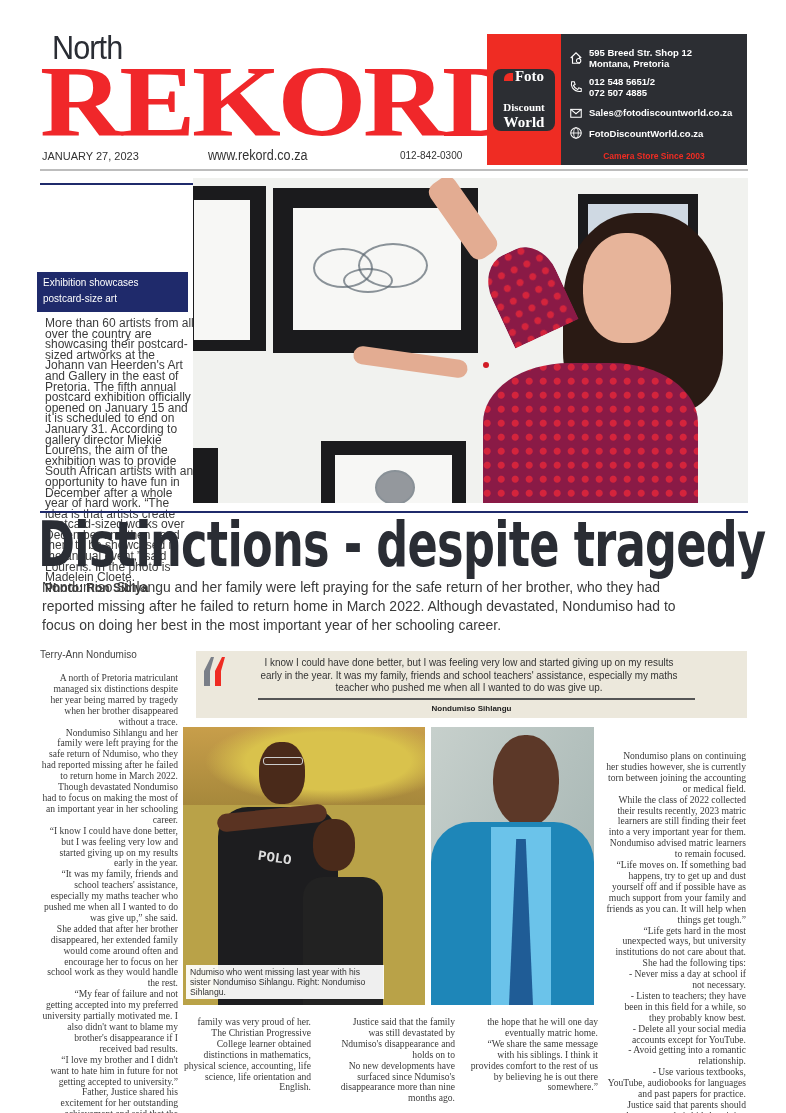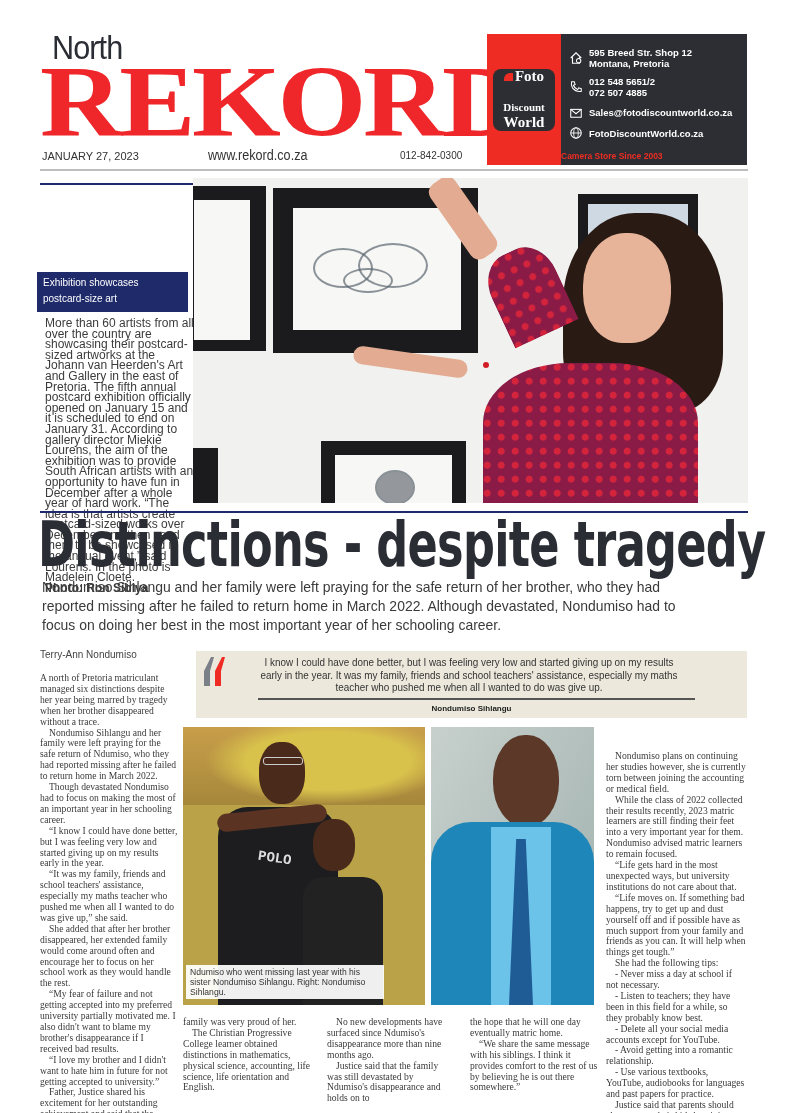--- a/index.html
+++ b/index.html
@@ -19,21 +19,21 @@
   .ad { position: absolute; left: 487px; top: 34px; width: 260px; height: 131px; display: flex; }
   .ad-left { width: 74px; background: #ef2c23; display: flex; align-items: center; justify-content: center; }
   .ad-logo { width: 62px; height: 62px; background: #2c2e33; border-radius: 8px; display: flex; flex-direction: column; align-items: center; justify-content: center; color: #fff; font-family: "Liberation Serif", serif; font-weight: bold; line-height: 1; }
   .ad-logo .l1 { font-size: 15px; display: flex; align-items: center; gap: 2px; }
   .ad-logo .l1 .flag { width: 9px; height: 8px; background: #ef2c23; border-top-left-radius: 6px; display: inline-block; }
   .ad-logo .l2 { font-size: 11px; margin-top: 18px; }
   .ad-logo .l3 { font-size: 15px; margin-top: 2px; }
   .ad-right { flex: 1; background: #2c2e33; color: #fff; padding: 13px 6px 4px 8px; font-size: 9.5px; font-weight: bold; position: relative; }
   .ad-row { display: flex; align-items: center; gap: 6px; margin-bottom: 7px; line-height: 11px; }
   .ad-row svg { flex: 0 0 14px; width: 14px; height: 14px; }
-  .ad-tag { position: absolute; left: 0; right: 0; bottom: 4px; text-align: left; color: #ef2c23; font-size: 8.5px; font-weight: bold; }
+  .ad-tag { position: absolute; left: 0; right: 0; bottom: 4px; text-align: center; color: #ef2c23; font-size: 8.5px; font-weight: bold; }
 
   
   .photo-top { position: absolute; left: 193px; top: 178px; width: 555px; height: 325px; background: #f1f2ef; overflow: hidden; }
   .frame { position: absolute; background: #1b1b1d; }
   .frame .inner { position: absolute; background: #f7f7f5; }
   .sketch { position: absolute; border-radius: 50%; border: 2px solid #5b6670; opacity: .7; }
   .person-hair { position: absolute; background: #2a1a14; border-radius: 45% 45% 30% 30%; }
   .person-face { position: absolute; background: #e7b49a; border-radius: 48% 48% 45% 45%; }
   .person-blouse { position: absolute; background: radial-gradient(circle at 30% 30%, #d4243c 0 3px, transparent 4px) 0 0/14px 14px, #8a1a46; border-radius: 40% 40% 0 0; }
   .arm { position: absolute; background: #e3ac92; border-radius: 10px; }
@@ -52,21 +52,21 @@
   
   .byline { position: absolute; left: 40px; top: 649px; font-size: 10px; color: #444; }
   .pullquote { position: absolute; left: 196px; top: 651px; width: 551px; height: 67px; background: #ece8dc; }
   .pq-mark { position: absolute; left: 7px; top: 6px; width: 22px; height: 30px; }
   .pq-text { position: absolute; left: 55px; right: 60px; top: 6px; text-align: center; font-size: 10.3px; line-height: 12.5px; color: #333; transform: scaleX(0.96); }
   .pq-rule { position: absolute; left: 62px; right: 52px; top: 47px; height: 2px; background: #555; }
   .pq-attrib { position: absolute; left: 0; right: 0; top: 53px; text-align: center; font-size: 8px; font-weight: bold; color: #222; }
 
   
   .col { position: absolute; font-family: "Liberation Serif", serif; font-size: 9.6px; line-height: 10.9px; color: #3a3a3a; }
-  .col p { text-indent: 9px; }
+  .col p { text-indent: 9px; text-align: right; }
   .col p.noindent { text-indent: 0; }
   .col-1 { left: 40px; top: 673px; width: 138px; }
   .col-2 { left: 183px; top: 1017px; width: 128px; }
   .col-3 { left: 327px; top: 1017px; width: 128px; }
   .col-4 { left: 470px; top: 1017px; width: 128px; }
   .col-5 { left: 606px; top: 751px; width: 140px; }
 
   
   .photo-siblings { position: absolute; left: 183px; top: 727px; width: 242px; height: 278px; overflow: hidden; background: linear-gradient(#d7b054 0%, #b89a3c 30%, #c7a84a 45%, #a8963a 100%); }
   .photo-portrait { position: absolute; left: 431px; top: 727px; width: 163px; height: 278px; overflow: hidden; background: #b4c2c0; }
@@ -220,34 +220,34 @@
   <p>“I love my brother and I didn't want to hate him in future for not getting accepted to university.”</p>
   <p>Father, Justice shared his excitement for her outstanding achievement and said that the</p>
 </div>
 
 <div class="col col-2">
   <p class="noindent">family was very proud of her.</p>
   <p>The Christian Progressive College learner obtained distinctions in mathematics, physical science, accounting, life science, life orientation and English.</p>
 </div>
 
 <div class="col col-3">
+  <p>Justice said that the family was still devastated by Ndumiso's disappearance and holds on to</p>
   <p>No new developments have surfaced since Ndumiso's disappearance more than nine months ago.</p>
-  <p>Justice said that the family was still devastated by Ndumiso's disappearance and holds on to</p>
 </div>
 
 <div class="col col-4">
   <p class="noindent">the hope that he will one day eventually matric home.</p>
   <p>“We share the same message with his siblings. I think it provides comfort to the rest of us by believing he is out there somewhere.”</p>
 </div>
 
 <div class="col col-5">
   <p>Nondumiso plans on continuing her studies however, she is currently torn between joining the accounting or medical field.</p>
   <p>While the class of 2022 collected their results recently, 2023 matric learners are still finding their feet into a very important year for them. Nondumiso advised matric learners to remain focused.</p>
+  <p>“Life moves on. If something bad happens, try to get up and dust yourself off and if possible have as much support from your family and friends as you can. It will help when things get tough.”</p>
   <p>“Life gets hard in the most unexpected ways, but university institutions do not care about that.</p>
-  <p>“Life moves on. If something bad happens, try to get up and dust yourself off and if possible have as much support from your family and friends as you can. It will help when things get tough.”</p>
   <p>She had the following tips:</p>
   <p>- Never miss a day at school if not necessary.</p>
   <p>- Listen to teachers; they have been in this field for a while, so they probably know best.</p>
   <p>- Delete all your social media accounts except for YouTube.</p>
   <p>- Avoid getting into a romantic relationship.</p>
   <p>- Use various textbooks, YouTube, audiobooks for languages and past papers for practice.</p>
   <p>Justice said that parents should also support their kids by giving them ample time to study.</p>
 </div>
 
 </body></html>

